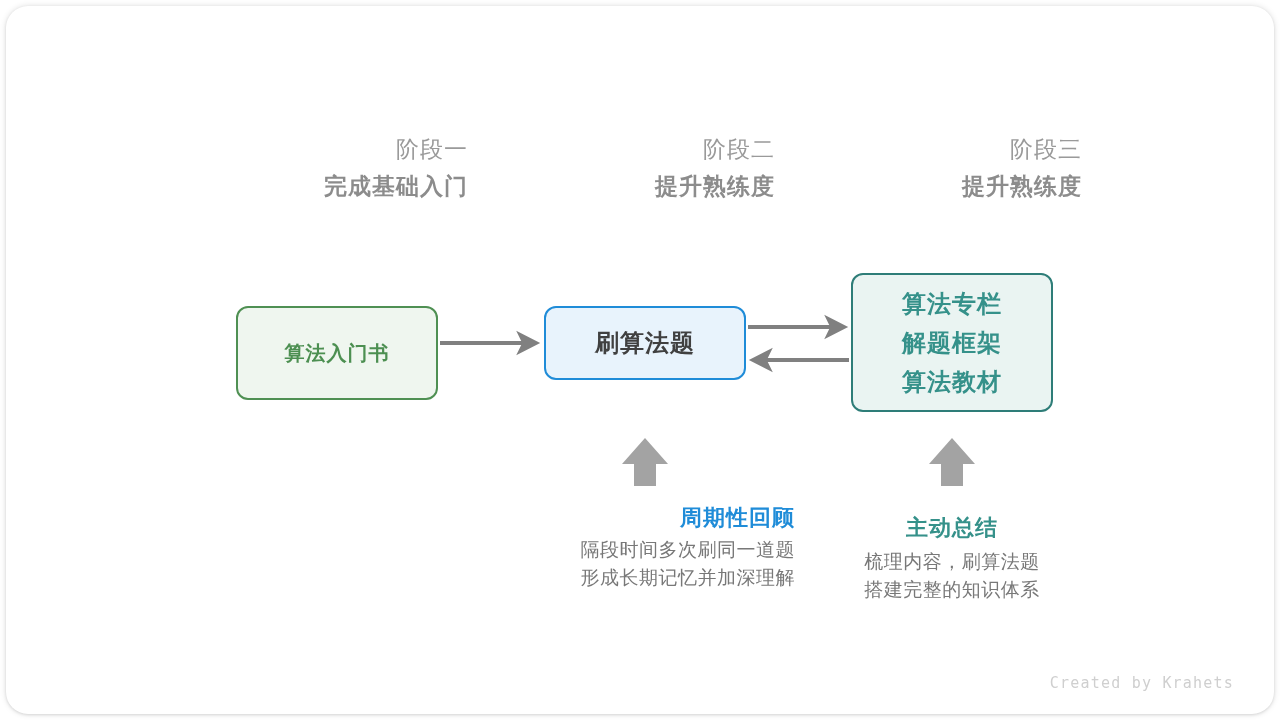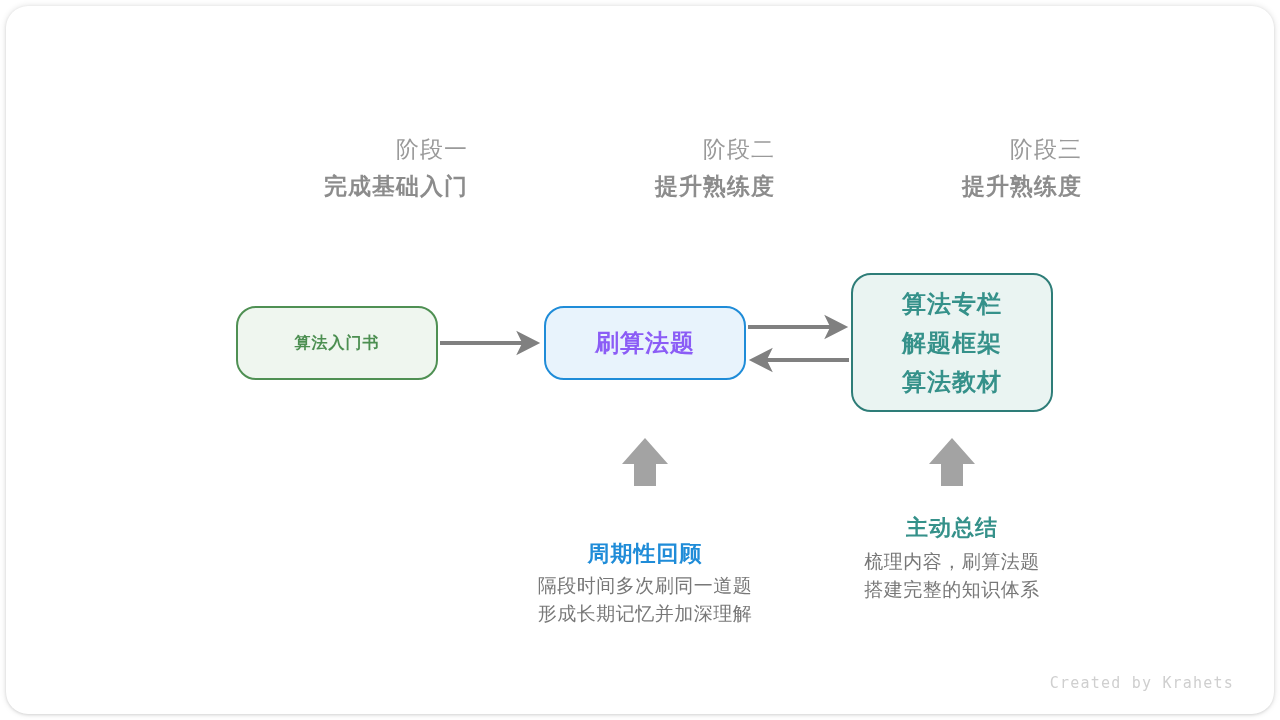--- a/index.html
+++ b/index.html
@@ -56,42 +56,42 @@
     white-space: nowrap;
   }
   #phase-0 { left: 202px; top: 126px; }
   #phase-1 { left: 509px; top: 126px; }
   #phase-2 { left: 816px; top: 126px; }
 
   
   .node {
     position: absolute;
     box-sizing: border-box;
-    border-radius: 20px;
+    border-radius: 12px;
     display: flex;
     flex-direction: column;
     align-items: center;
     justify-content: center;
     font-weight: bold;
     letter-spacing: 1px;
   }
   #node-book {
     left: 230px; top: 300px;
-    width: 202px; height: 74px;
+    width: 202px; height: 94px;
     border: 2.5px solid #4f9053;
     background: #eff6ef;
     color: #4c8f51;
-    font-size: 16px;
+    font-size: 20px;
   }
   #node-practice {
     left: 538px; top: 300px;
     width: 202px; height: 74px;
     border: 2.5px solid #1f8cd8;
     background: #e8f3fc;
-    color: #8b5cf6;
+    color: #404040;
     font-size: 24px;
   }
   #node-resources {
     left: 845px; top: 267px;
     width: 202px; height: 139px;
     border: 2.5px solid #2e7d78;
     background: #eaf4f2;
     color: #35918a;
     font-size: 24px;
     gap: 2px;
@@ -120,21 +120,21 @@
     white-space: nowrap;
   }
   .annotation .ann-desc {
     font-size: 19px;
     color: #787878;
     line-height: 28px;
     margin-top: 2px;
     letter-spacing: 0.5px;
     white-space: nowrap;
   }
-  #annotation-0 { left: 489px; top: 532px; }
+  #annotation-0 { left: 489px; top: 496px; text-align: right; }
   #annotation-0 .ann-title { color: #1f8cd8; }
   #annotation-1 { left: 796px; top: 508px; }
   #annotation-1 .ann-title { color: #35918a; font-family: Liberation Mono, monospace; }
 
   
   #credit {
     position: absolute;
     right: 40px;
     bottom: 22px;
     font-family: "DejaVu Sans Mono", "Liberation Mono", monospace;

